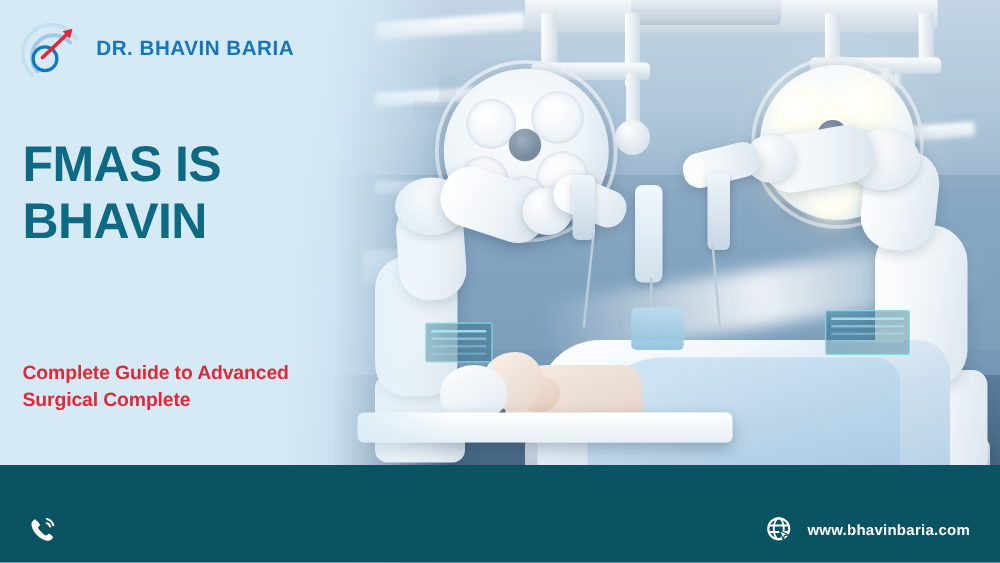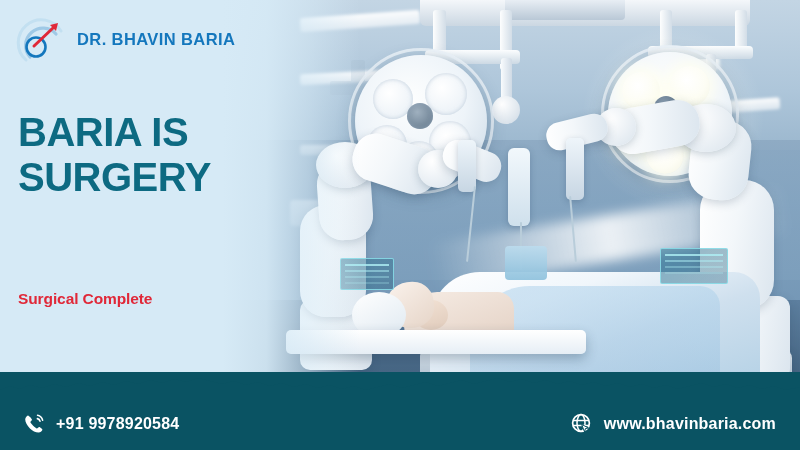--- a/index.html
+++ b/index.html
@@ -285,21 +285,21 @@
   }
   .torn svg{ display:block; width:800px; height:34px; }
   .contact{
     position:absolute; left:22px; bottom:14px;
     display:flex; align-items:center; gap:10px;
     color:#ffffff; font-size:16px; font-weight:bold; letter-spacing:.2px;
   }
   .website{
     position:absolute; right:24px; bottom:14px;
     display:flex; align-items:center; gap:10px;
-    color:#ffffff; font-size:16px; font-weight:bold; letter-spacing:.2px;
+    color:#ffffff; font-size:12px; font-weight:bold; letter-spacing:.2px;
   }
   .ic{ width:24px; height:24px; flex:0 0 24px; }
 </style>
 </head>
 <body>
 
 <div id="banner">
 
   <div class="photo">
     <div class="ceiling"></div>
@@ -408,25 +408,26 @@
           <path d="M18 32 L37 14" stroke="#e02838" stroke-width="3" stroke-linecap="round"></path>
           <path d="M34 11 L42 9 L40 17 Z" fill="#e02838"></path>
         </svg>
       </div>
       <div class="logo-text">
         <div class="logo-name">DR. BHAVIN BARIA</div>
       </div>
     </div>
 
     <div class="headline">
-      <div>BARIA IS</div>
-      <div>SURGERY</div>
+      <div>FMAS IS</div>
+      <div>BHAVIN</div>
     </div>
 
     <div class="subtitle">
+      <div>Complete Guide to Advanced</div>
       <div>Surgical Complete</div>
     </div>
   </div>
 
   <div class="footer">
     <div class="footer-fill"></div>
     <div class="torn">
       <svg viewBox="0 0 800 34" preserveAspectRatio="none">
         <path fill="#0a5363" d="M0,18 L10,14 L20,17 L30,13 L42,16 L54,12 L66,15 L78,11 L90,14 L102,10
           L114,13 L126,9 L138,12 L150,8 L162,11 L174,7 L186,10 L198,6 L210,9 L222,12 L234,9 L246,13
@@ -439,21 +440,20 @@
     </div>
 
     <div class="contact">
       <span class="ic">
         <svg width="24" height="24" viewBox="0 0 24 24">
           <path d="M6.2 3.4 C5.2 3.4 3.2 5.3 3.2 7.2 c0 5.9 7.6 13.4 13.4 13.4 1.9 0 3.8-2 3.8-3 0-.6-2.6-2.6-3.2-2.6-.7 0-1.6 1.5-2.3 1.5-1.3 0-6.5-5.1-6.5-6.4 0-.7 1.6-1.6 1.6-2.3 0-.6-2.1-3.2-2.8-3.2 z" fill="#ffffff"></path>
           <path d="M15.6 3.2 a6.6 6.6 0 0 1 5 5" fill="none" stroke="#ffffff" stroke-width="1.6" stroke-linecap="round"></path>
           <path d="M15.4 6.6 a3.4 3.4 0 0 1 2.6 2.6" fill="none" stroke="#ffffff" stroke-width="1.6" stroke-linecap="round"></path>
         </svg>
       </span>
-      <span>+91 9978920584</span>
     </div>
 
     <div class="website">
       <span class="ic">
         <svg width="24" height="24" viewBox="0 0 24 24">
           <circle cx="11" cy="11" r="8.4" fill="none" stroke="#ffffff" stroke-width="1.7"></circle>
           <ellipse cx="11" cy="11" rx="4" ry="8.4" fill="none" stroke="#ffffff" stroke-width="1.5"></ellipse>
           <path d="M2.8 8.4 H19.2 M2.8 13.6 H19.2" stroke="#ffffff" stroke-width="1.5"></path>
           <path d="M11.6 12.4 L18.6 16 L15.4 16.6 L14.6 20 Z" fill="#ffffff" stroke="#0a5363" stroke-width="1"></path>
         </svg>

